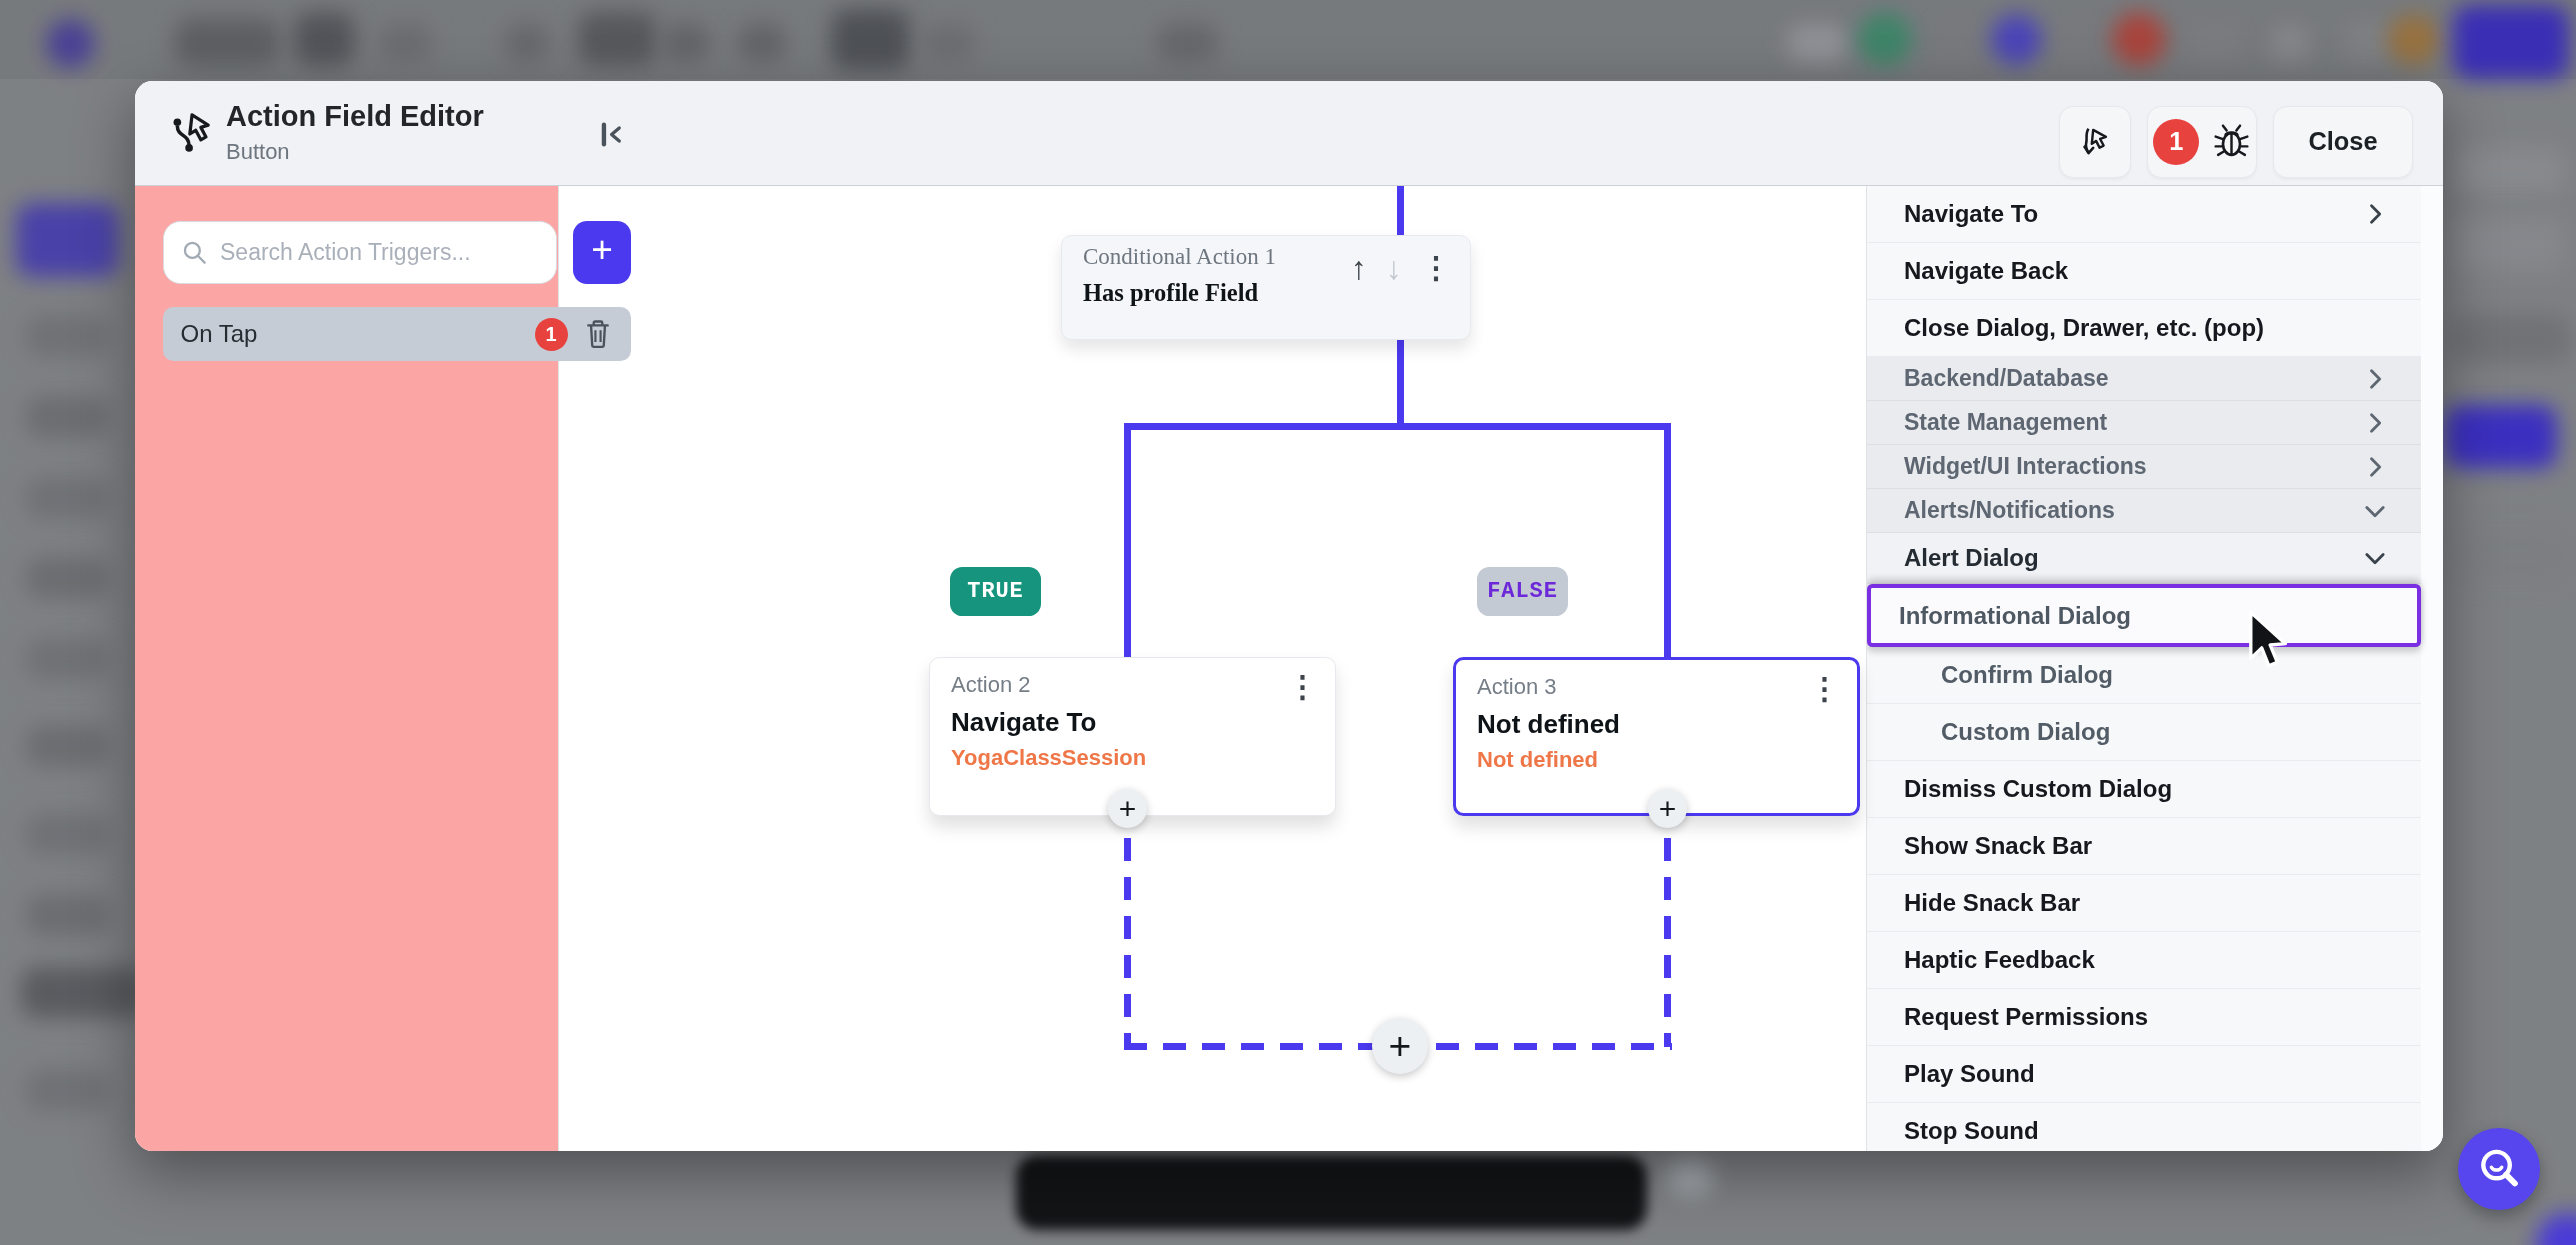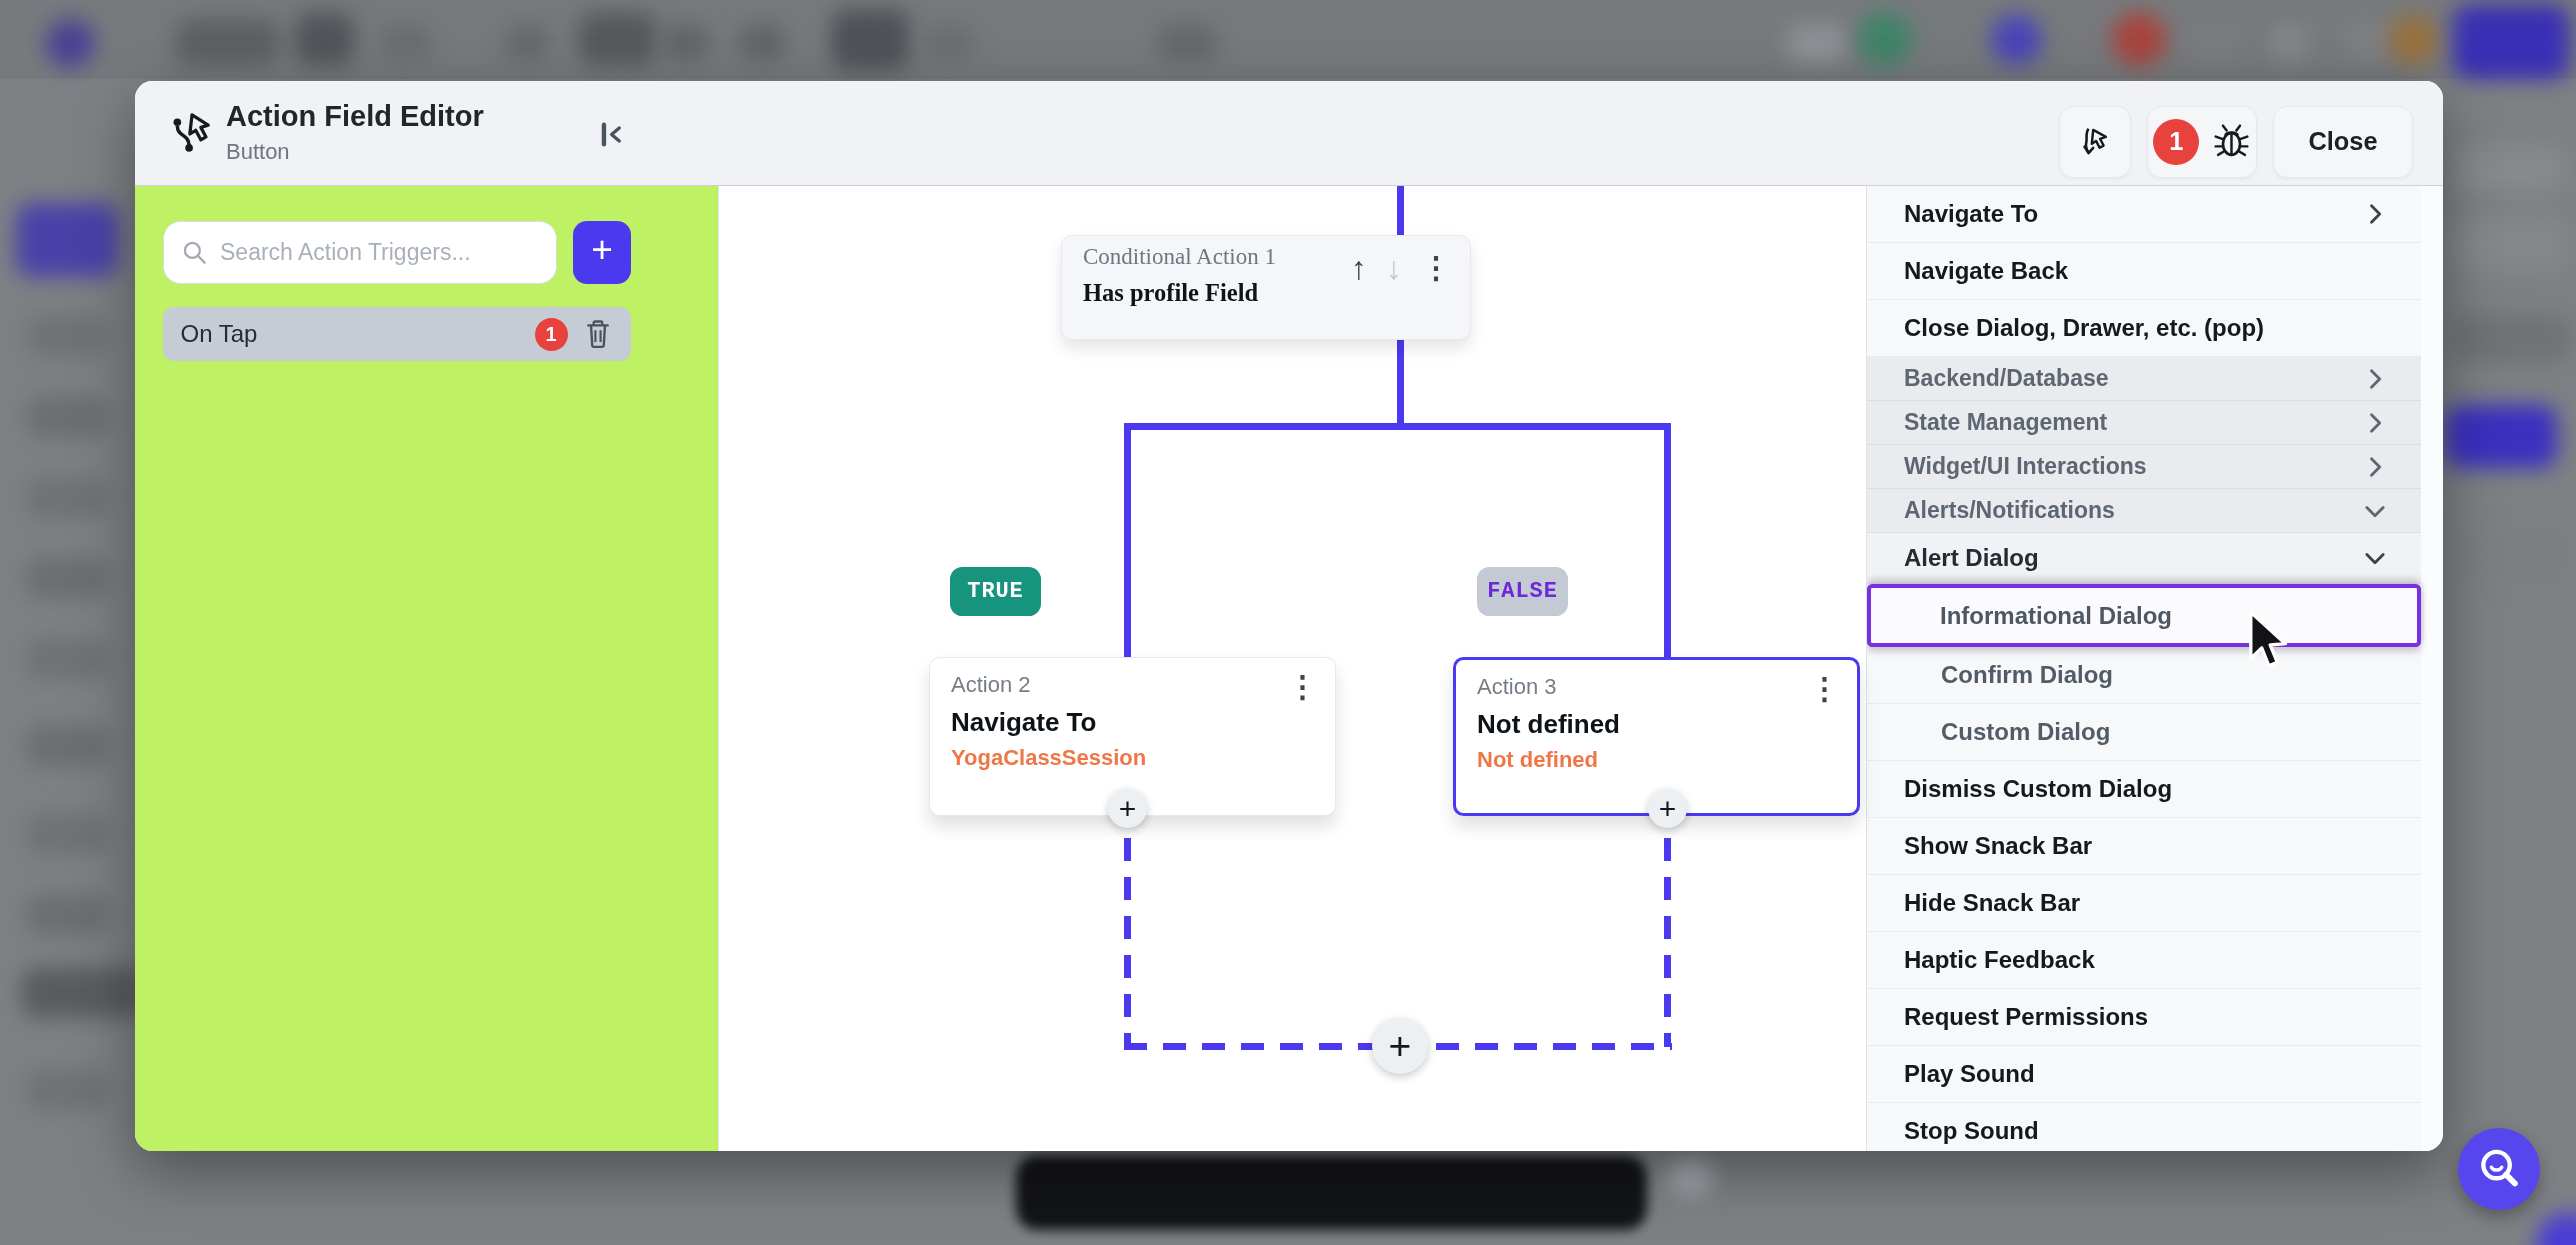--- a/index.html
+++ b/index.html
@@ -22,21 +22,21 @@
   .collapse-btn { position:absolute; left:452px; top:30px; width:46px; height:46px; display:flex; align-items:center; justify-content:center; cursor:pointer; }
 
   .hdr-toolbar { position:absolute; right:30px; top:24.5px; display:flex; gap:16px; align-items:center; }
   .tool-btn { height:72px; background:#f4f6f8; border:1.8px solid #e6e8ec; border-radius:14px; display:flex; align-items:center; justify-content:center; gap:12.3px; box-shadow:0 1.8px 3.5px rgba(0,0,0,.04); cursor:pointer; }
   .tool-btn.icon1 { width:72px; }
   .tool-btn.icon2 { width:110px; }
   .tool-btn.close { width:140px; font-size:25.4px; font-weight:700; color:#1c2126; }
   .err-badge { width:46px; height:46px; border-radius:50%; background:#e8423f; color:#fff; font-size:25.4px; font-weight:700; display:flex; align-items:center; justify-content:center; }
 
   
-  .sidebar { position:absolute; left:0; top:105px; width:584px; height:965px; background:#bef264; border-right:1.8px solid #dfe2e7; z-index:4; }
+  .sidebar { position:absolute; left:0; top:105px; width:424px; height:965px; background:#fca5a5; border-right:1.8px solid #dfe2e7; z-index:4; }
   .search-wrap { position:absolute; left:28px; top:35px; width:394px; height:63px; }
   .search-input { width:100%; height:100%; border:1.8px solid #d8dce2; border-radius:17.5px; background:#fff; padding:0 17.5px 0 56px; font-size:23px; color:#3a4048; font-family:"Liberation Sans", sans-serif; outline:none; }
   .search-input::placeholder { color:#a9b0ba; }
   .search-glyph { position:absolute; left:17.5px; top:17.5px; width:28px; height:28px; }
   .add-btn { position:absolute; left:438px; top:35px; width:58px; height:63px; background:#4b39ef; border:none; border-radius:14px; color:#fff; font-size:37px; font-weight:400; display:flex; align-items:center; justify-content:center; cursor:pointer; padding-bottom:5.3px; }
   .trigger-row { position:absolute; left:28px; top:121px; width:468px; height:54px; background:#c6ccd5; border-radius:10.5px; display:flex; align-items:center; padding:0 17.5px; cursor:pointer; }
   .trigger-label { font-size:24px; color:#272c33; font-weight:400; flex:1; }
   .trigger-badge { width:33px; height:33px; border-radius:50%; background:#e8423f; color:#fff; font-size:20px; font-weight:700; display:flex; align-items:center; justify-content:center; margin-right:14px; }
   .trash-btn { width:32px; height:35px; display:flex; align-items:center; justify-content:center; cursor:pointer; }
 
@@ -70,21 +70,21 @@
   .plus-circle.small { width:39px; height:39px; font-size:30px; }
   .plus-circle.big { width:56px; height:56px; font-size:39px; }
 
   
   .panel { position:absolute; left:1731px; top:105px; width:577px; height:965px; background:#fbfcfd; border-left:1.8px solid #dfe2e7; overflow:hidden; }
   .rowitem { position:relative; width:554px; display:flex; align-items:center; padding:0 32px 0 37px; background:#f7f8fa; border-bottom:1.8px solid #e9ebee; font-size:24px; font-weight:700; color:#15191e; cursor:pointer; }
   .rowitem.action { height:57px; }
   .rowitem.category { height:44px; background:#e9ebef; border-bottom:1.8px solid #dbdee3; color:#5d6671; font-size:23px; }
   .rowitem.grouphead { height:51px; background:#f0f2f5; color:#242b32; }
   .rowitem.sub { height:57px; padding-left:74px; color:#525c66; }
-  .rowitem.highlight { height:63px; background:#fbfbfd; border:4.4px solid #7b2fe2; border-radius:5.3px; padding-left:69px; color:#4e5862; box-shadow:0 -4.4px 7px rgba(0,0,0,.18), 0 4.4px 7px rgba(0,0,0,.18); z-index:2; }
+  .rowitem.highlight { height:63px; background:#fbfbfd; border:4.4px solid #7b2fe2; border-radius:5.3px; padding-left:28px; color:#4e5862; box-shadow:0 -4.4px 7px rgba(0,0,0,.18), 0 4.4px 7px rgba(0,0,0,.18); z-index:2; }
   .row-label { flex:1; white-space:nowrap; overflow:hidden; }
   .chev { width:28px; height:28px; flex:0 0 auto; }
 
   
   .cursor { position:absolute; left:2240px; top:608px; width:51px; height:63px; z-index:60; }
   .help-fab { position:absolute; left:2458px; top:1128px; width:82px; height:82px; border-radius:50%; background:#5745ee; box-shadow:0 7px 17.5px rgba(0,0,0,.3); display:flex; align-items:center; justify-content:center; z-index:20; cursor:pointer; }
 </style>
 </head>
 <body>
 

